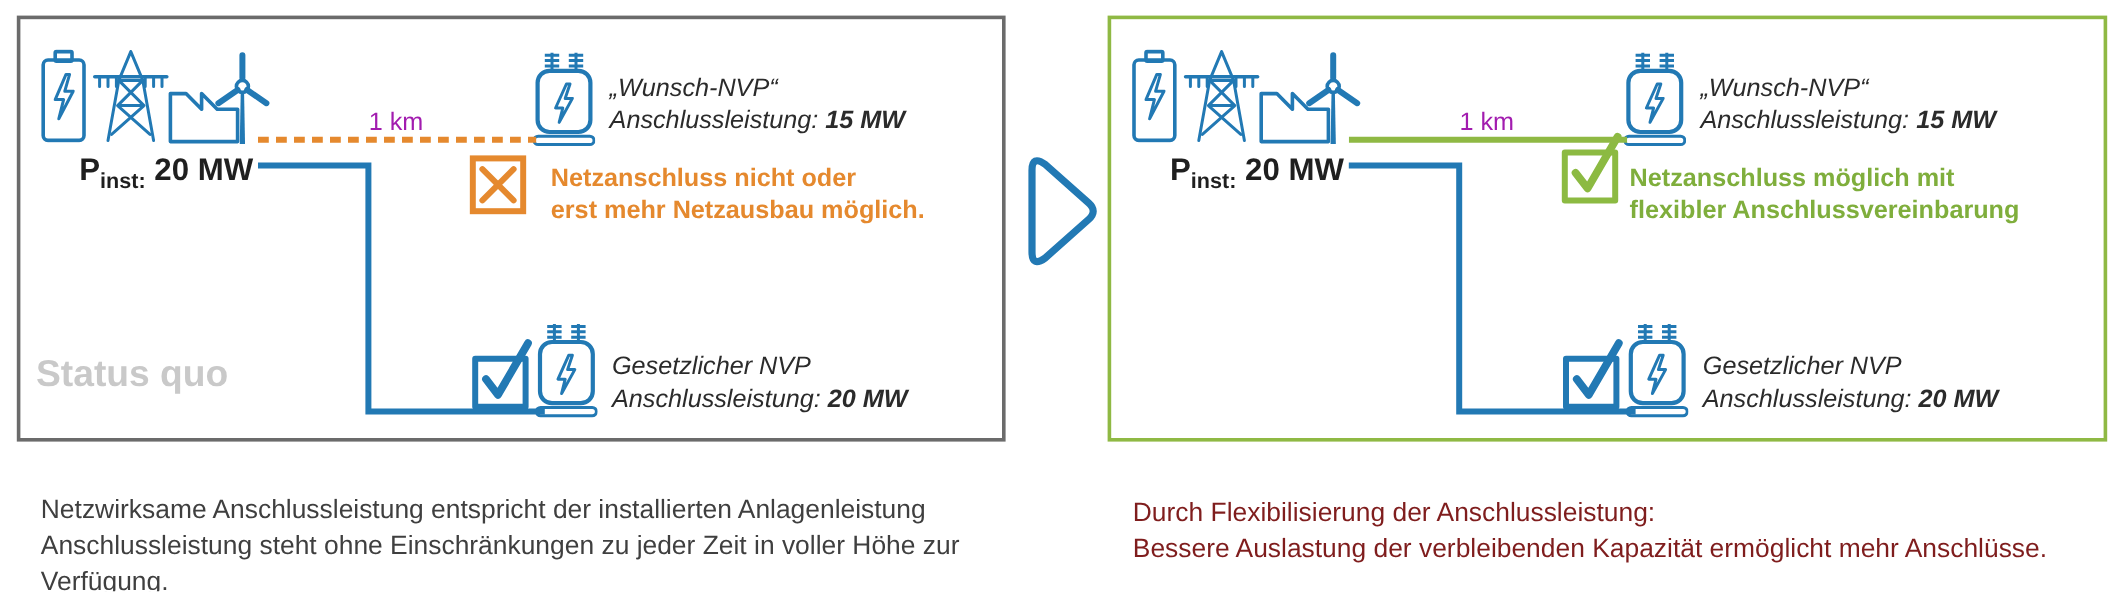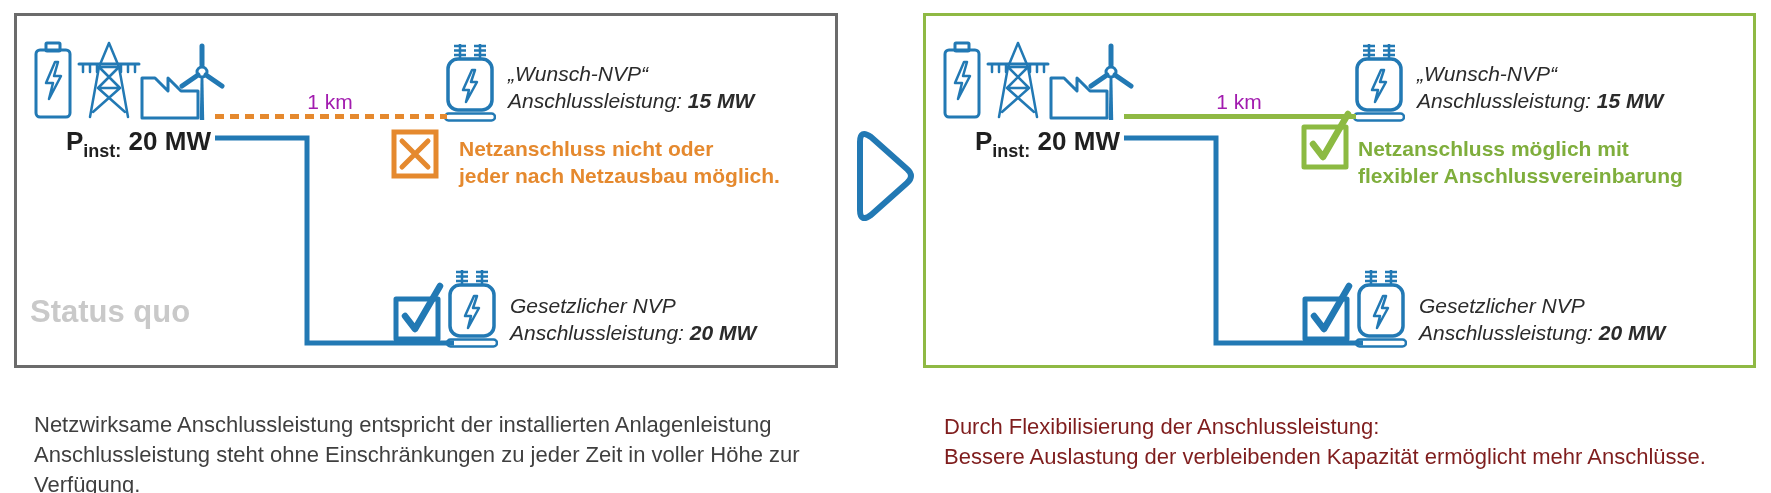--- a/index.html
+++ b/index.html
@@ -89,21 +89,21 @@
 
     <span class="abs" style="left:374px;top:112px;">
       <svg width="48" height="52" viewBox="0 0 48 52" fill="none" stroke="#E5892E" stroke-linecap="round">
         <rect x="3" y="4" width="42" height="44" stroke-width="5"></rect>
         <path stroke-width="5" d="M11 13 L37 39 M37 13 L11 39"></path>
       </svg>
     </span>
 
     <div class="abs note orange" style="left:432px;top:119px;margin-left:10px;">
       <div>Netzanschluss nicht oder</div>
-      <div>jeder nach Netzausbau möglich.</div>
+      <div>erst mehr Netzausbau möglich.</div>
     </div>
 
     <div class="abs title gray" style="left:13px;top:274px;">Status quo</div>
 
     <span class="abs" style="left:375px;top:263px;">
       <svg width="52" height="64" viewBox="0 0 52 64" fill="none" stroke="#2279B4" stroke-linecap="round" stroke-linejoin="round">
         <rect x="4" y="20" width="42" height="40" stroke-width="5"></rect>
         <path stroke-width="6.5" d="M13 37 L23 50 L48 7"></path>
       </svg>
     </span>

